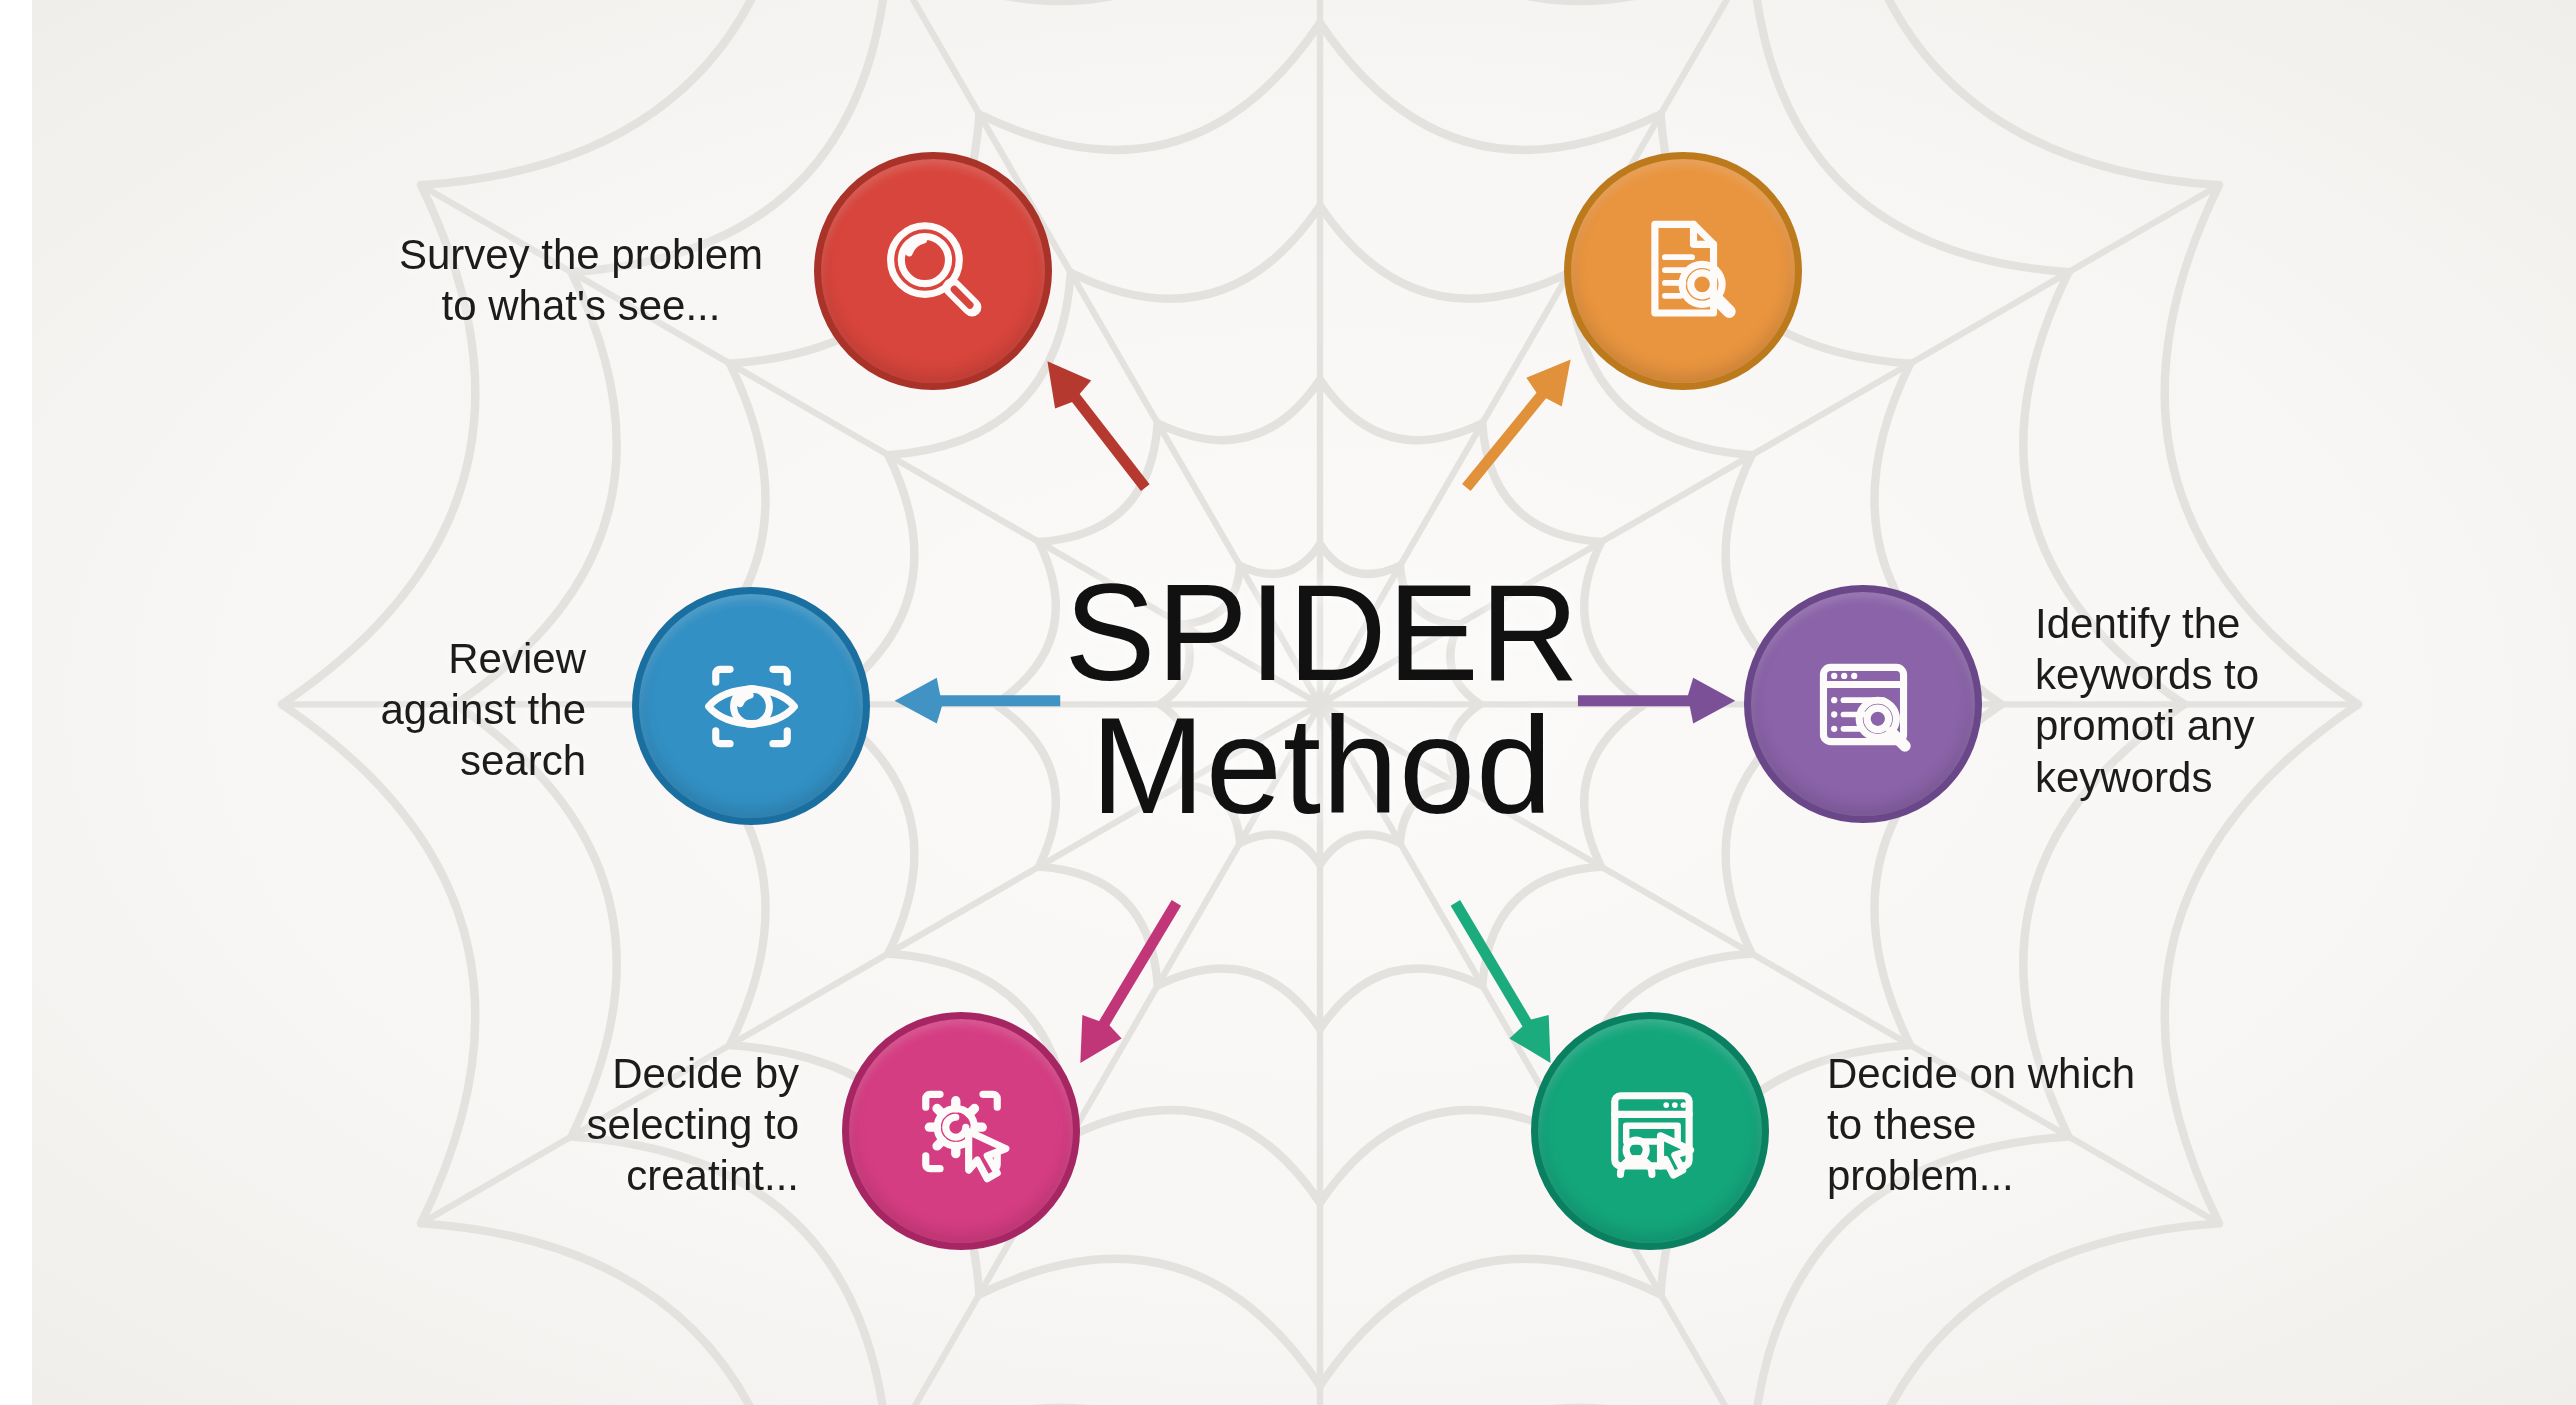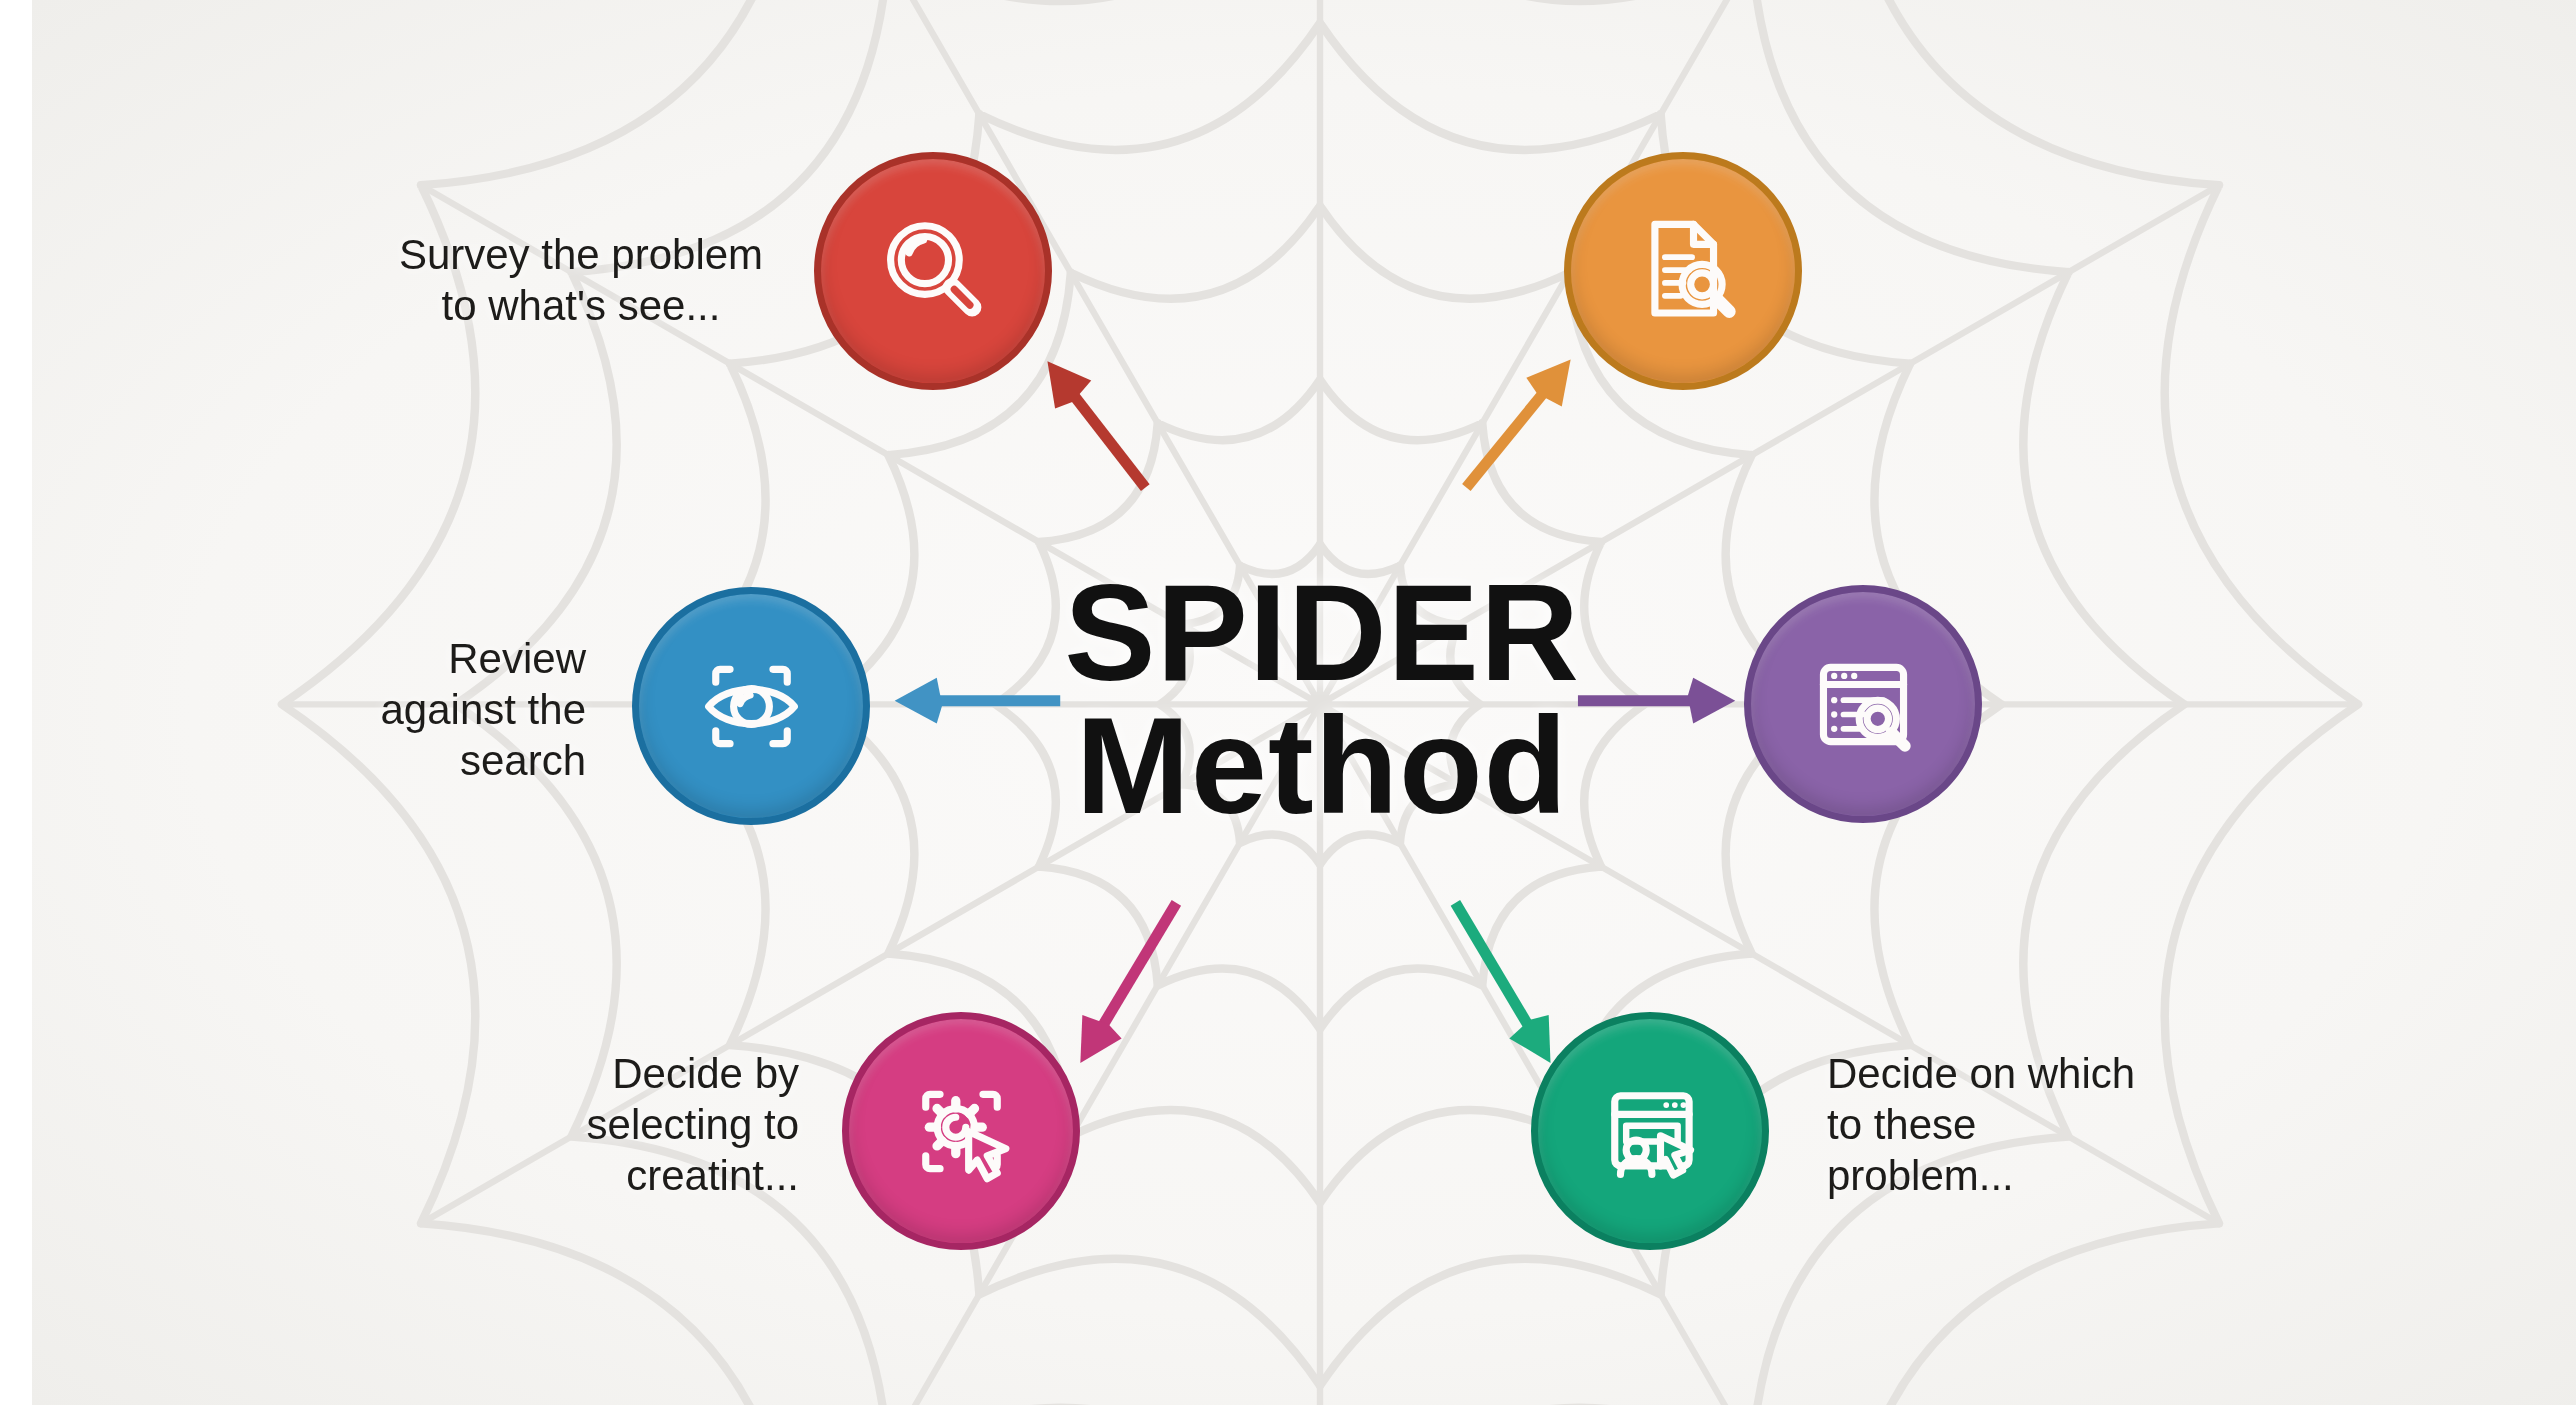--- a/index.html
+++ b/index.html
@@ -33,21 +33,21 @@
     white-space: pre-line; text-shadow: 0 0 12.8px rgba(255,255,255,0.9);
   }
   .l0 { left: 302px;  top: 229px;  width: 494px; text-align: center; }
   .l1 { left: 1825px; top: 229px;  width: 512px; text-align: left; }
   .l2 { left: 188px;  top: 633px;  width: 366px; text-align: right; }
   .l3 { left: 2003px; top: 598px;  width: 393px; text-align: left; }
   .l4 { left: 401px;  top: 1048px; width: 366px; text-align: right; }
   .l5 { left: 1795px; top: 1048px; width: 439px; text-align: left; }
   .title {
     position: absolute; left: 933px; top: 567px; width: 714px;
-    text-align: center; font-size: 137px; font-weight: bold; line-height: 0.97;
+    text-align: center; font-size: 137px; font-weight: normal; line-height: 0.97;
     color: #111; white-space: pre-line; letter-spacing: 0.9px;
     text-shadow: 0 0 16.5px rgba(255,255,255,0.85);
   }
 </style>
 </head>
 <body>
 
 <div class="stage">
 
   <svg id="web" class="layer" width="2576" height="1405" viewBox="0 0 2816 1536">
@@ -175,20 +175,24 @@
         <circle cx="73" cy="31.5" r="2"></circle>
       </g>
     </svg>
   </div>
 
   <div class="label l0">Survey the problem
 to what's see...</div>
   <div class="label l2">Review
 against the
 search</div>
+  <div class="label l3">Identify the
+keywords to
+promoti any
+keywords</div>
   <div class="label l4">Decide by
 selecting to
 creatint...</div>
   <div class="label l5">Decide on which
 to these
 problem...</div>
 
   <div class="title">SPIDER
 Method</div>
 

